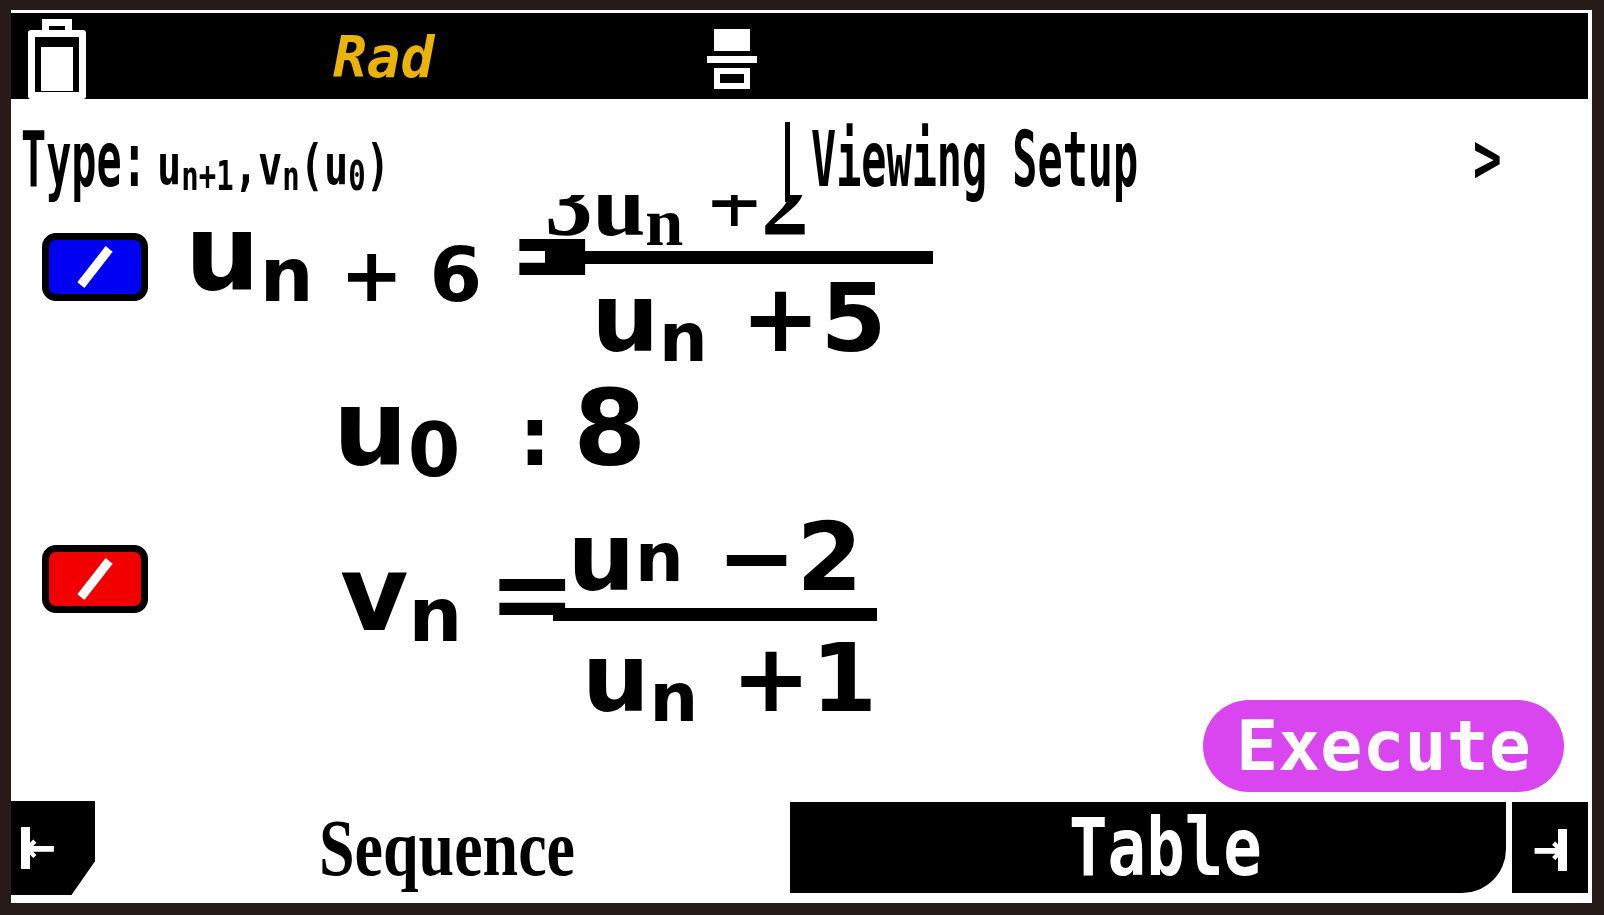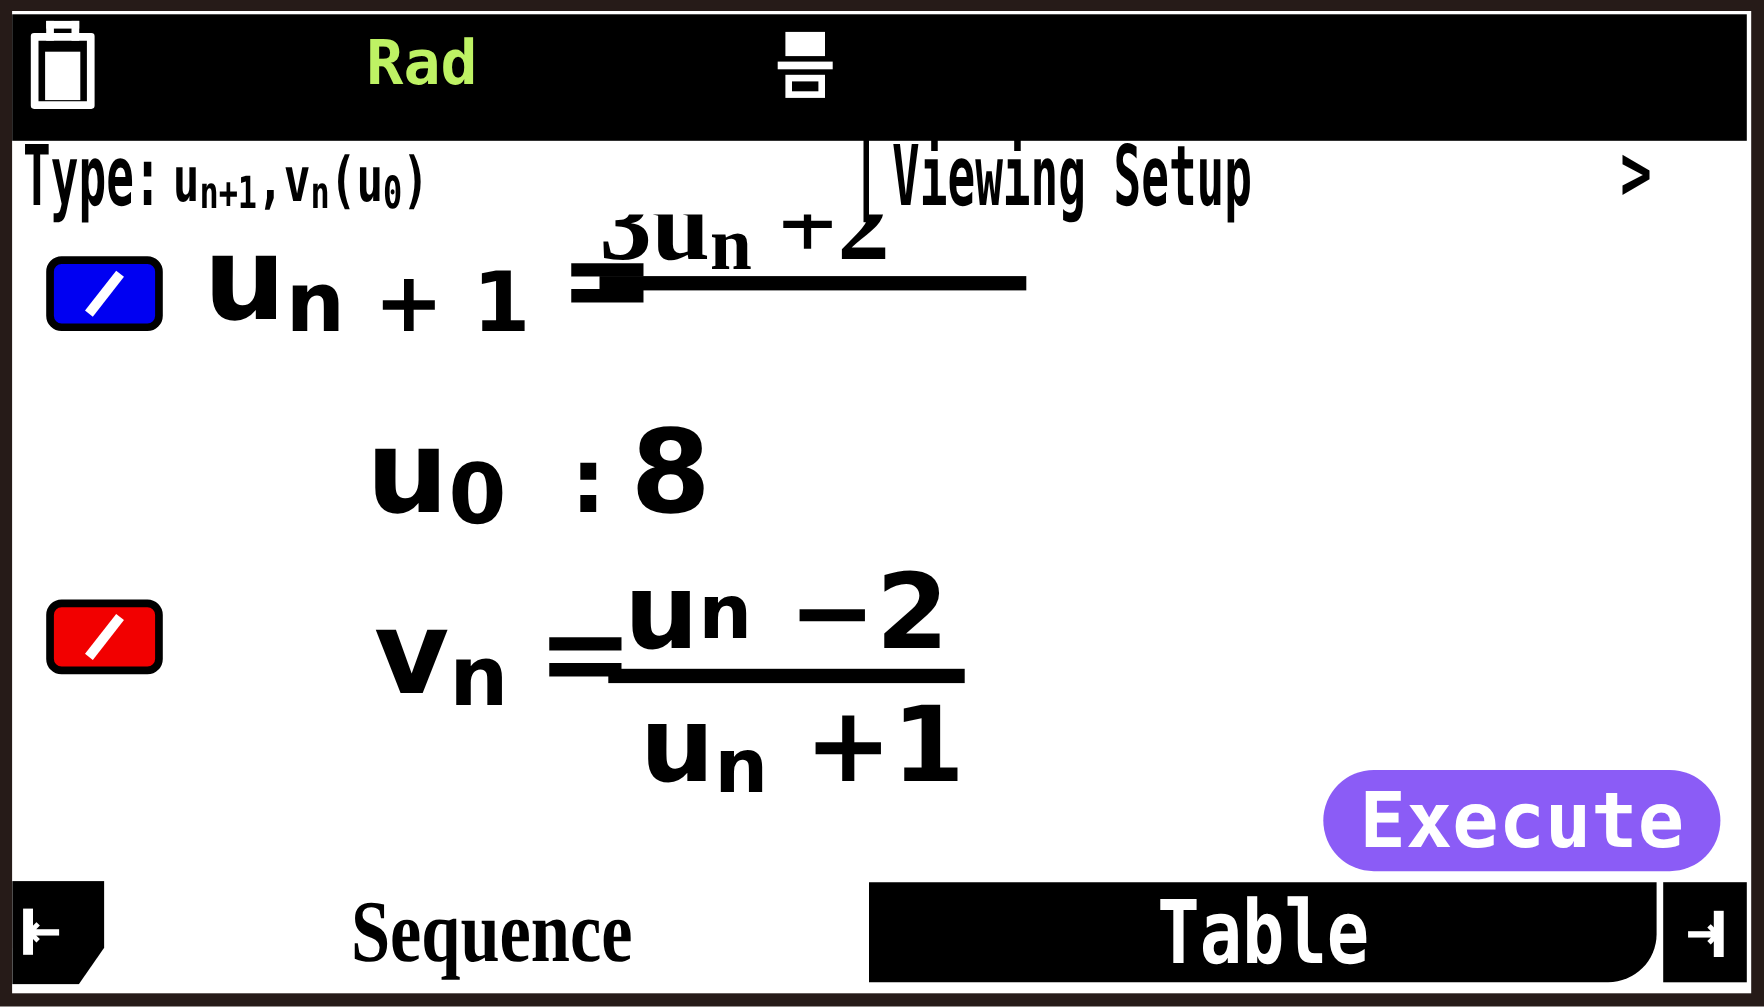--- a/index.html
+++ b/index.html
@@ -7,22 +7,22 @@
     width:1604px; height:915px; position:relative;
     background:#261b18; overflow:hidden;
     font-family:"DejaVu Sans Mono", monospace;
   }
   .screen {
     position:absolute; left:11px; top:10px; width:1581px; height:893px;
     background:#ffffff; overflow:hidden;
   }
   
   .statusbar {
-    position:absolute; left:0; top:3px; width:1577px; height:115px;
-    background:#000; color:#bef264;
+    position:absolute; left:0; top:3px; width:1577px; height:86px;
+    background:#000; color:#eab308;font-style:italic;
   }
   .sb-text {
     position:absolute; font-weight:bold; font-size:56px; line-height:90px; white-space:pre;
   }
   .battery { position:absolute; left:17px; top:6px; width:58px; height:80px; }
   .bat-term { position:absolute; left:14px; top:0; width:30px; height:18px;
     border:7px solid #fff; border-bottom:none; box-sizing:border-box; }
   .bat-body { position:absolute; left:0; top:11px; width:58px; height:69px;
     border:7px solid #fff; border-radius:3px; box-sizing:border-box; }
   .bat-fill { position:absolute; left:13px; top:28px; width:32px; height:44px; background:#fff; }
@@ -65,21 +65,21 @@
   
   .style-btn { position:absolute; width:106px; height:68px; border:7px solid #000;
     border-radius:14px; box-sizing:border-box; cursor:pointer; }
   .style-btn-u { left:31px; top:223px; }
   .style-btn-v { left:31px; top:535px; }
   .slash { position:absolute; left:50%; top:50%; width:46px; height:9px; background:#fff;
     transform:translate(-50%,-50%) rotate(-52deg); }
   
   .execute {
     position:absolute; left:1192px; top:690px; width:361px; height:92px;
-    background:#8b5cf6; border-radius:46px; color:#fff; text-align:center;
+    background:#d946ef; border-radius:46px; color:#fff; text-align:center;
     font-size:70px; line-height:92px; font-weight:bold; cursor:pointer; white-space:pre;
   }
   
   .fk-left {
     position:absolute; left:0; top:791px; width:84px; height:94px; background:#000;
     clip-path:polygon(0 0,100% 0,100% 64%,72% 100%,0 100%); color:#fff; cursor:pointer;
   }
   .fk-icon { position:absolute; font-weight:bold; font-size:52px; line-height:52px; color:#fff; white-space:pre; }
   .fk-left .fk-icon { left:10px; top:18px; }
   .vbar { display:inline-block; width:9px; height:42px; background:#fff; vertical-align:-6px; }
@@ -90,21 +90,21 @@
     color:#000; font-weight:bold; font-size:80px; line-height:88px;font-family:Liberation Serif, serif;
   }
   .seq-label > span, .table-bar .tbl-label > span {
     display:inline-block; transform:scaleX(0.8); transform-origin:center; white-space:pre;
   }
   .table-bar {
     position:absolute; left:779px; top:792px; width:716px; height:91px;
     background:#000; border-radius:0 0 44px 0; cursor:pointer;
   }
   .tbl-label { width:100%; text-align:center; color:#fff; font-weight:bold;
-    font-size:80px; line-height:91px; }
+    font-size:80px; line-height:91px;margin-left:17px; }
   .fk-right {
     position:absolute; left:1501px; top:792px; width:76px; height:91px; background:#000;
     color:#fff; cursor:pointer; text-align:center;
   }
   .fk-right .fk-icon { position:static; line-height:91px; }
 </style>
 </head>
 <body>
 
 <div class="screen">
@@ -125,25 +125,26 @@
 
   <span class="hdr-text type-label">Type:</span>
   <span class="hdr-text type-value"><span>u</span><span class="tv-sub">n+1</span><span>,v</span><span class="tv-sub">n</span><span>(u</span><span class="tv-sub">0</span><span>)</span></span>
   <div class="hdr-sep"></div>
   <span class="hdr-text viewing-setup">Viewing Setup</span>
   <span class="hdr-text chevron">&gt;</span>
 
   <div class="style-btn style-btn-u" style="background: rgb(0, 0, 242);">
     <span class="slash"></span>
   </div>
-  <div class="eq lhs1"><span>u</span><span class="sub">n + 1</span><span class="eq-sign">=</span></div>
+  <div class="eq lhs1"><span>u</span><span class="sub">n + 6</span><span class="eq-sign">=</span></div>
   <div class="frac1-clip">
     <div class="frac1-num"><span>3u</span><span class="sub">n</span><span> +2</span></div>
   </div>
   <div class="frac1-bar"></div>
+  <div class="eq frac1-den"><span>u</span><span class="sub">n</span><span> +5</span></div>
 
   <div class="eq u0-row"><span>u</span><span class="sub">0</span><span class="u0-colon">:</span><span>8</span></div>
 
   <div class="style-btn style-btn-v" style="background: rgb(242, 0, 0);">
     <span class="slash"></span>
   </div>
   <div class="eq lhs2"><span>v</span><span class="sub">n</span><span class="eq-sign">=</span></div>
   <div class="eq frac2-num"><span>u</span><span class="sub">n</span><span> −2</span></div>
   <div class="frac2-bar"></div>
   <div class="eq frac2-den"><span>u</span><span class="sub">n</span><span> +1</span></div>

